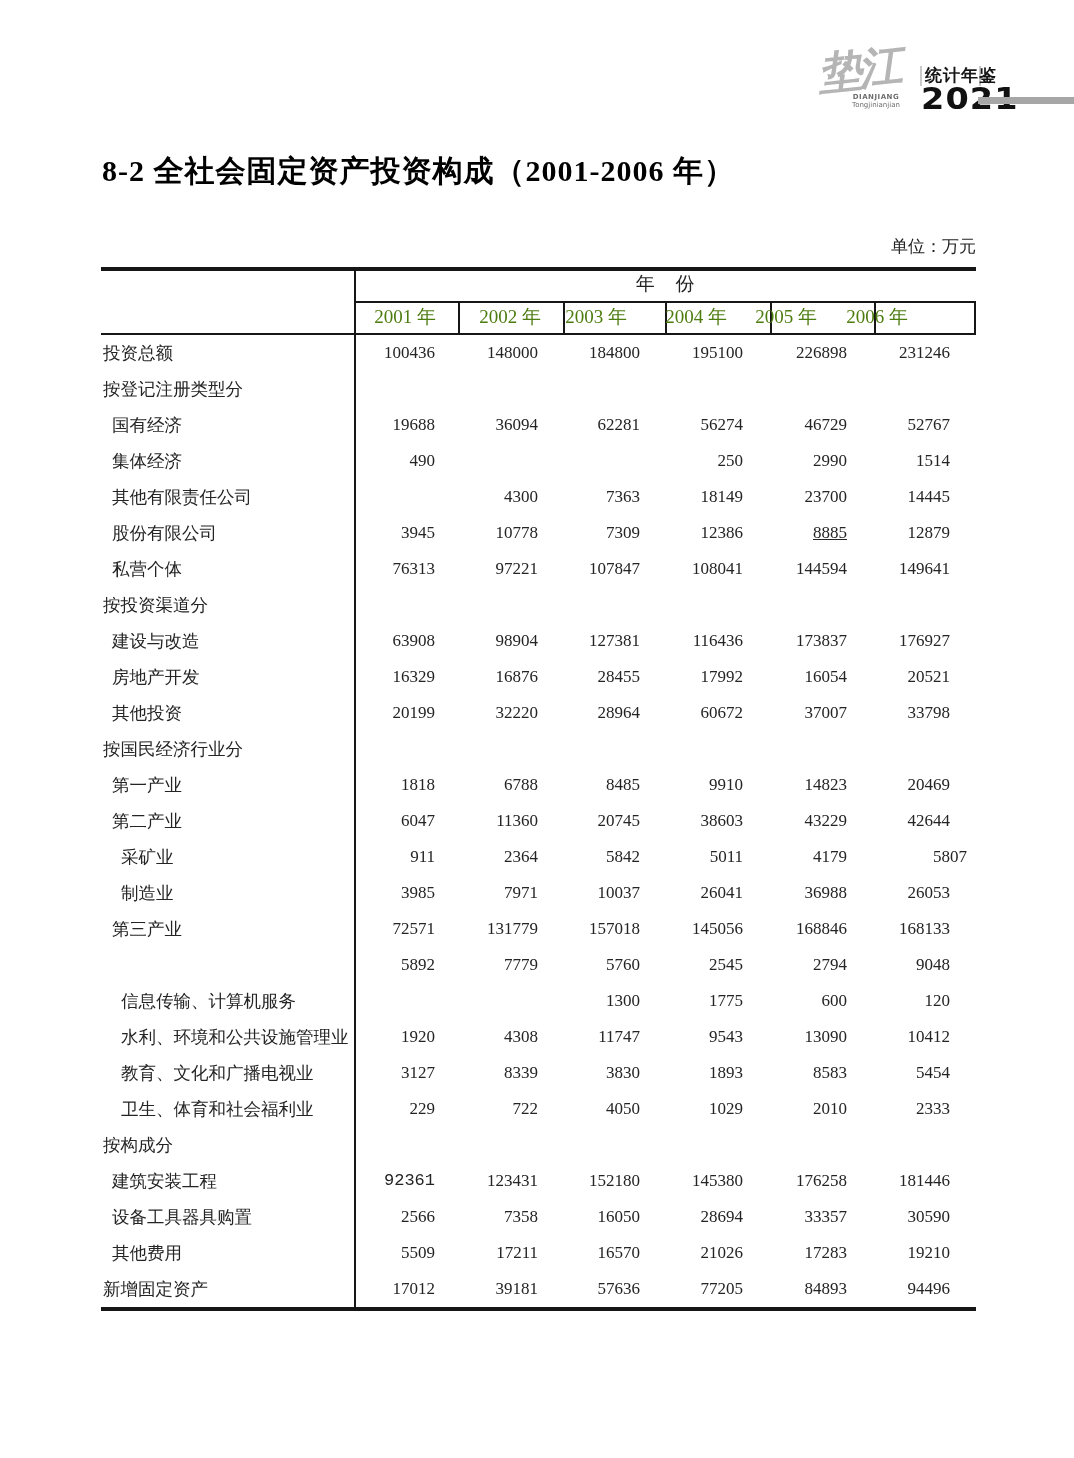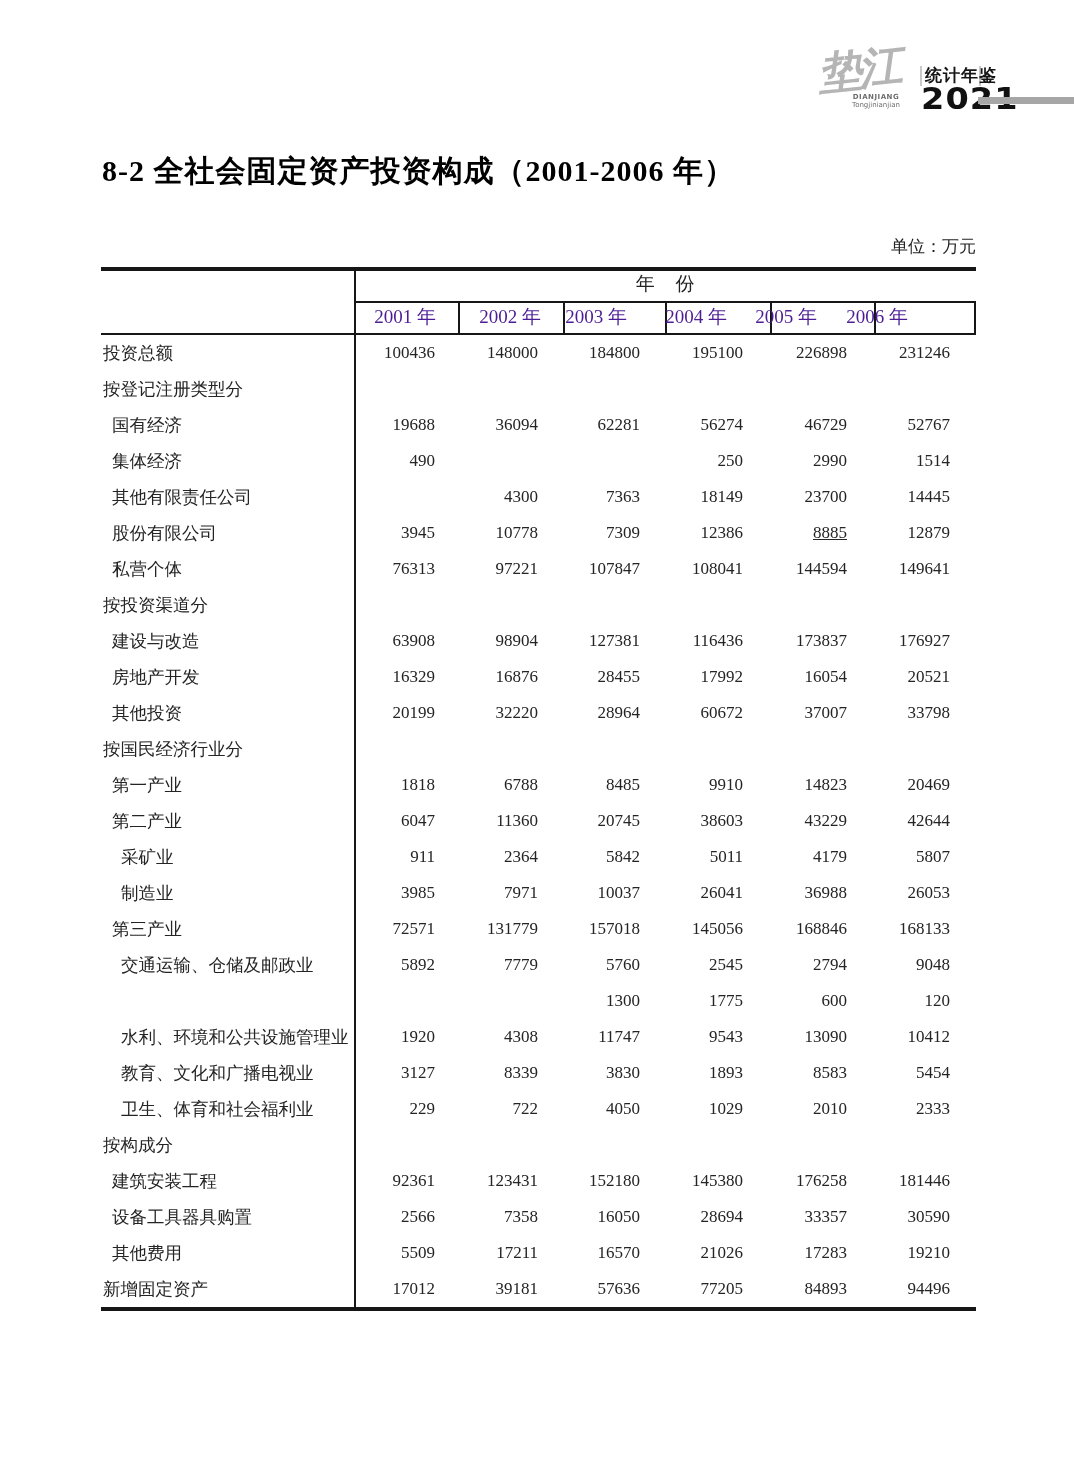--- a/index.html
+++ b/index.html
@@ -59,21 +59,21 @@
     display:flex; align-items:center; justify-content:center;
     font-size:19px; letter-spacing:10px; text-indent:10px; color:#222;
   }
   .year-group-header{
     position:absolute; left:253px; top:0; width:622px; height:34px;
     display:flex; align-items:center; justify-content:center;
     font-size:19px; letter-spacing:8px; text-indent:8px; color:#222;
   }
   .year-label{
     position:absolute; top:34px; height:32px; line-height:32px;
-    transform:translateX(-50%); font-size:19px; color:#4c1d95; white-space:nowrap;
+    transform:translateX(-50%); font-size:19px; color:#4d7c0f; white-space:nowrap;
   }
   .trow{position:absolute; left:0; width:875px; height:36px;}
   .rlabel{position:absolute; line-height:36px; font-size:17.5px; color:#242424; white-space:nowrap;}
   .ind0{left:2px;} .ind1{left:11px;} .ind2{left:20px;}
   .rval{position:absolute; line-height:36px; font-size:17px; color:#242424;}
   
   .page-number{
     position:absolute; left:0; top:1360px; width:1074px; text-align:center;
     font-size:18px; color:#222; letter-spacing:1px;
   }
@@ -226,50 +226,50 @@
           <span class="rval" style="right: 129px;">43229</span>
           <span class="rval" style="right: 26px;">42644</span>
         </div>
         <div class="trow" style="top: 572px;">
           <span class="rlabel ind2">采矿业</span>
           <span class="rval" style="right: 541px;">911</span>
           <span class="rval" style="right: 438px;">2364</span>
           <span class="rval" style="right: 336px;">5842</span>
           <span class="rval" style="right: 233px;">5011</span>
           <span class="rval" style="right: 129px;">4179</span>
-          <span class="rval" style="right: 26px;">5807</span>
+          <span class="rval" style="right: 9px;">5807</span>
         </div>
         <div class="trow" style="top: 608px;">
           <span class="rlabel ind2">制造业</span>
           <span class="rval" style="right: 541px;">3985</span>
           <span class="rval" style="right: 438px;">7971</span>
           <span class="rval" style="right: 336px;">10037</span>
           <span class="rval" style="right: 233px;">26041</span>
           <span class="rval" style="right: 129px;">36988</span>
           <span class="rval" style="right: 26px;">26053</span>
         </div>
         <div class="trow" style="top: 644px;">
           <span class="rlabel ind1">第三产业</span>
           <span class="rval" style="right: 541px;">72571</span>
           <span class="rval" style="right: 438px;">131779</span>
           <span class="rval" style="right: 336px;">157018</span>
           <span class="rval" style="right: 233px;">145056</span>
           <span class="rval" style="right: 129px;">168846</span>
           <span class="rval" style="right: 26px;">168133</span>
         </div>
         <div class="trow" style="top: 680px;">
-          <span class="rlabel ind2">交通运输、仓储及邮政业</span>
           <span class="rval" style="right: 541px;">5892</span>
           <span class="rval" style="right: 438px;">7779</span>
           <span class="rval" style="right: 336px;">5760</span>
           <span class="rval" style="right: 233px;">2545</span>
           <span class="rval" style="right: 129px;">2794</span>
           <span class="rval" style="right: 26px;">9048</span>
         </div>
         <div class="trow" style="top: 716px;">
+          <span class="rlabel ind2">信息传输、计算机服务</span>
           <span class="rval" style="right: 336px;">1300</span>
           <span class="rval" style="right: 233px;">1775</span>
           <span class="rval" style="right: 129px;">600</span>
           <span class="rval" style="right: 26px;">120</span>
         </div>
         <div class="trow" style="top: 752px;">
           <span class="rlabel ind2">水利、环境和公共设施管理业</span>
           <span class="rval" style="right: 541px;">1920</span>
           <span class="rval" style="right: 438px;">4308</span>
           <span class="rval" style="right: 336px;">11747</span>
@@ -293,21 +293,21 @@
           <span class="rval" style="right: 336px;">4050</span>
           <span class="rval" style="right: 233px;">1029</span>
           <span class="rval" style="right: 129px;">2010</span>
           <span class="rval" style="right: 26px;">2333</span>
         </div>
         <div class="trow" style="top: 860px;">
           <span class="rlabel ind0">按构成分</span>
         </div>
         <div class="trow" style="top: 896px;">
           <span class="rlabel ind1">建筑安装工程</span>
-          <span class="rval" style="right: 541px;">92361</span>
+          <span class="rval" style="right: 541px; font-family: Liberation Mono, monospace;">92361</span>
           <span class="rval" style="right: 438px;">123431</span>
           <span class="rval" style="right: 336px;">152180</span>
           <span class="rval" style="right: 233px;">145380</span>
           <span class="rval" style="right: 129px;">176258</span>
           <span class="rval" style="right: 26px;">181446</span>
         </div>
         <div class="trow" style="top: 932px;">
           <span class="rlabel ind1">设备工具器具购置</span>
           <span class="rval" style="right: 541px;">2566</span>
           <span class="rval" style="right: 438px;">7358</span>

